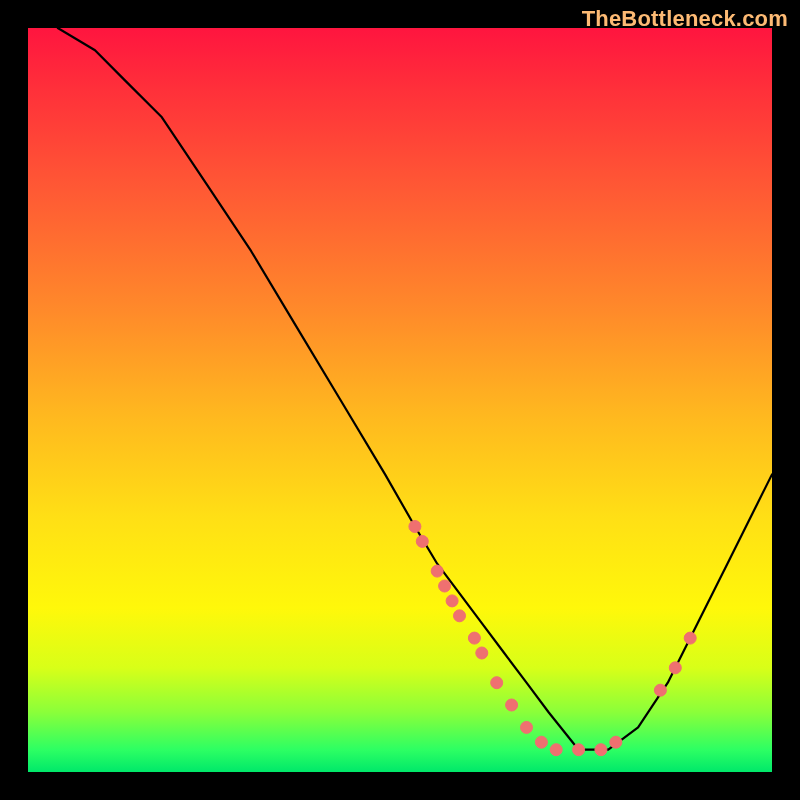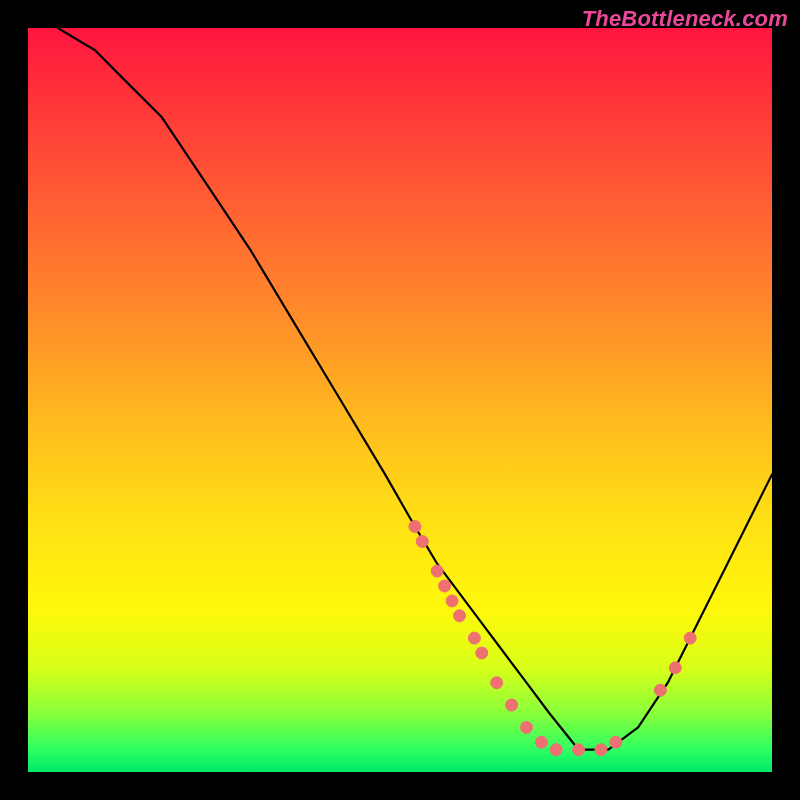--- a/index.html
+++ b/index.html
@@ -30,27 +30,26 @@
       #d8ff18 86%,
       #8aff3a 92%,
       #2dff63 97%,
       #00e86a 100%
     );
   }
   .watermark {
     position: absolute;
     top: 6px;
     right: 12px;
-    color: #ec4899;
+    color: #fdba74;
     font-size: 22px;
     font-weight: 600;
     letter-spacing: 0.2px;
     pointer-events: none;
     user-select: none;
-    font-style: italic;
   }
   svg {
     position: absolute;
     left: 0;
     top: 0;
     width: 744px;
     height: 744px;
   }
   .curve {
     fill: none;

